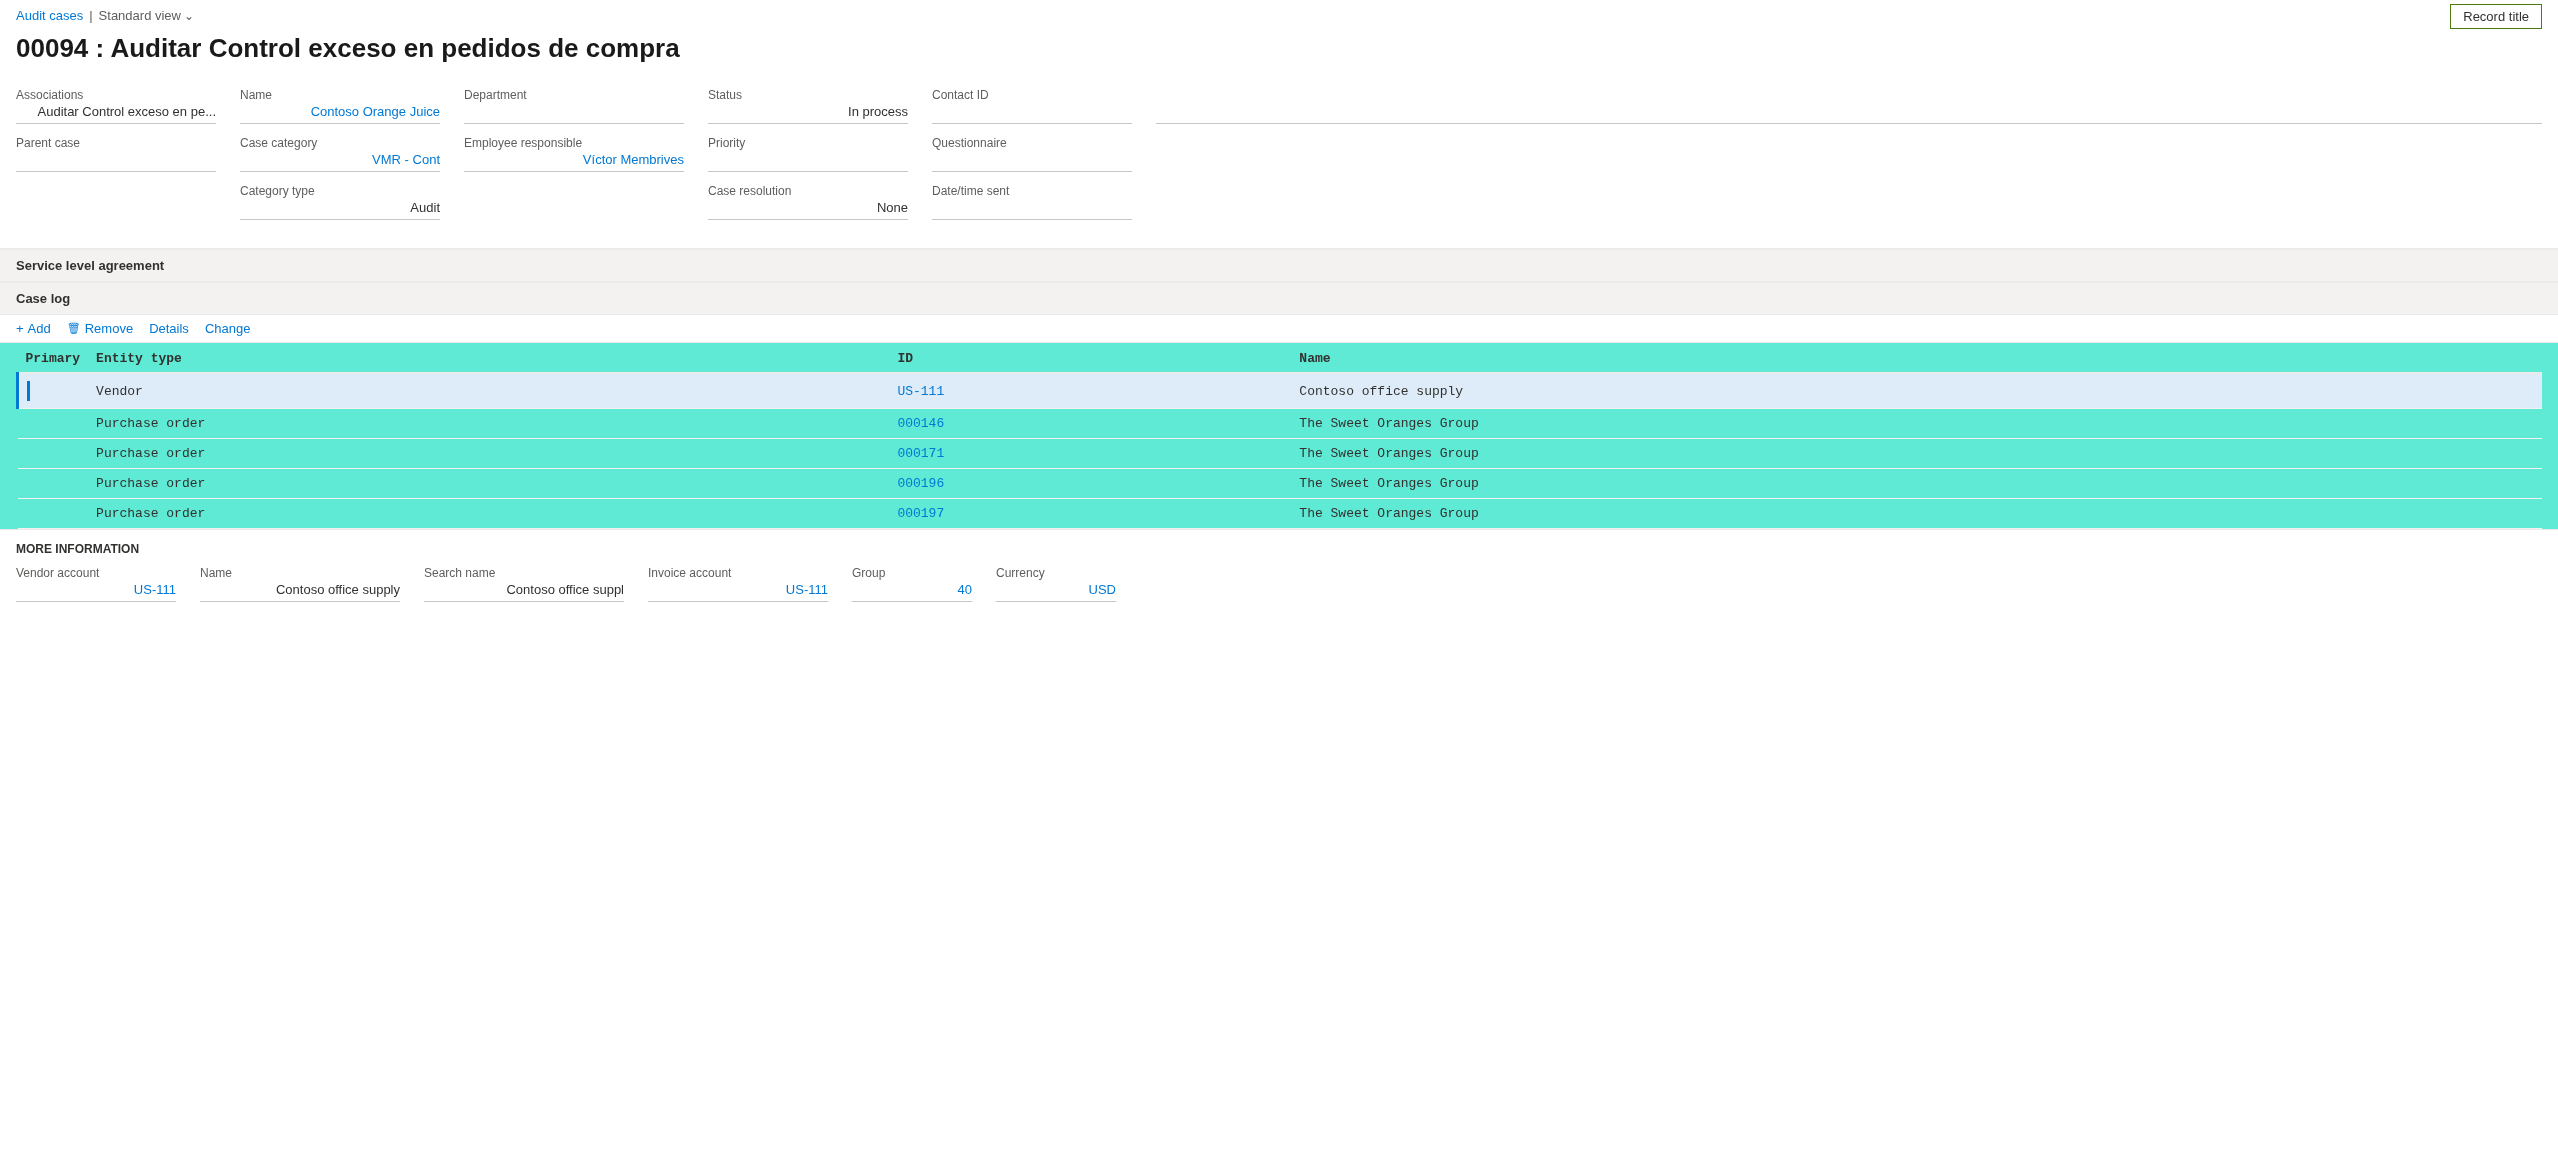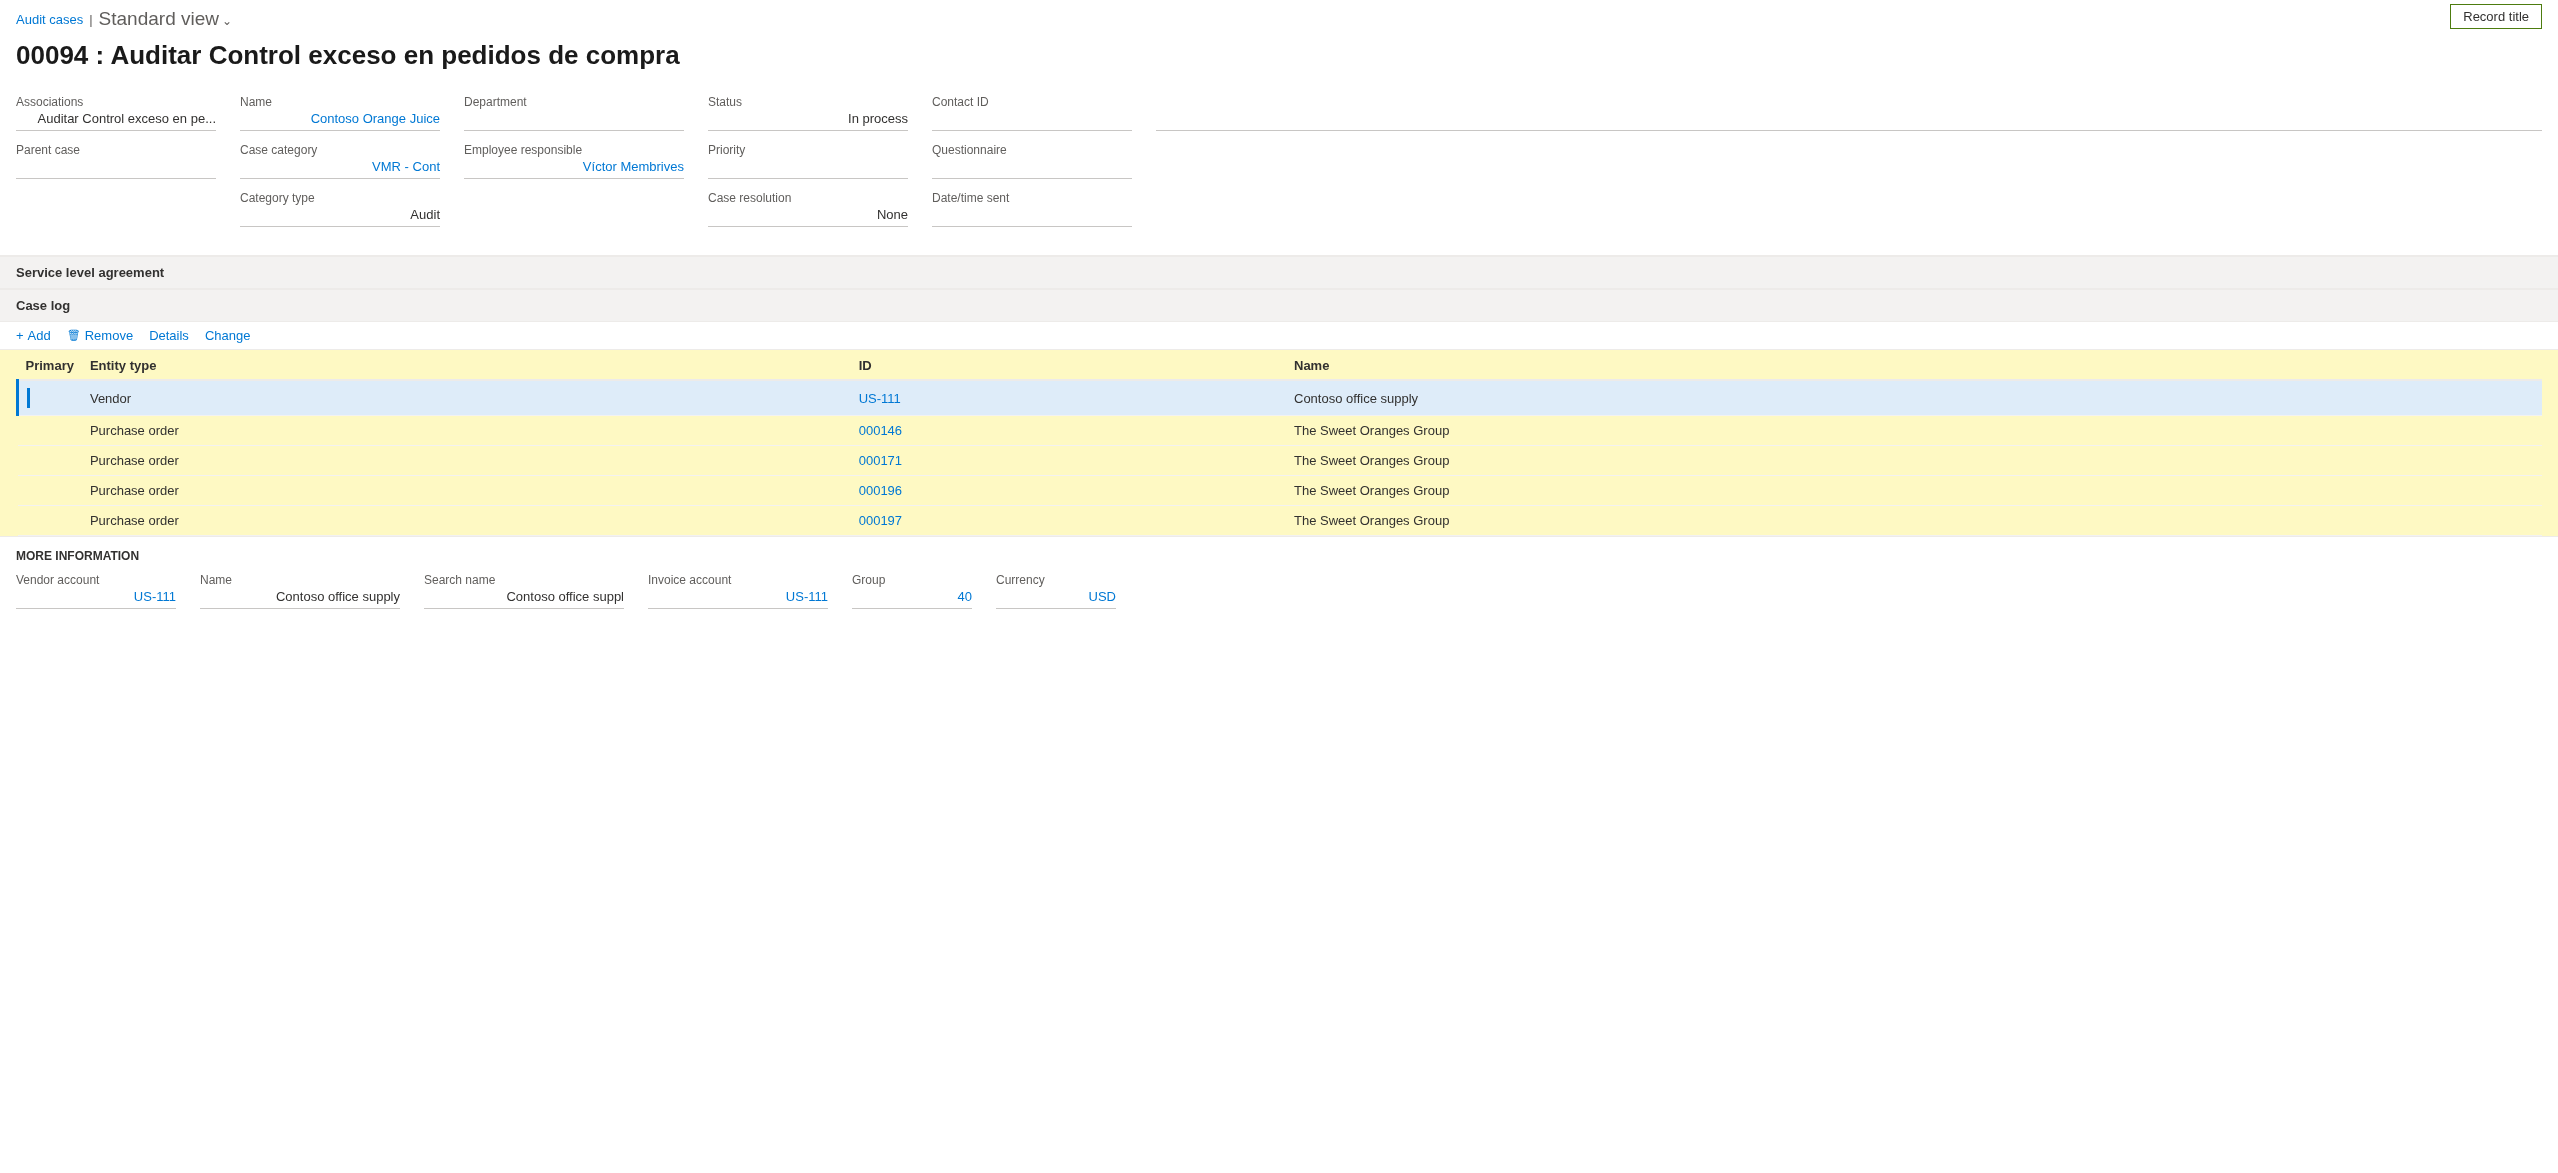--- a/index.html
+++ b/index.html
@@ -27,21 +27,21 @@
       text-decoration: none;
       font-size: 13px;
       cursor: pointer;
     }
     .breadcrumb-sep {
       color: #605e5c;
       font-size: 13px;
     }
     .breadcrumb-view {
       color: #605e5c;
-      font-size: 19px;
+      font-size: 13px;
       display: flex;
       align-items: flex-start;
       gap: 3px;
       cursor: pointer;
     }
     .record-title-box {
       position: absolute;
       right: 16px;
       top: 4px;
       border: 1px solid #4d7c0f;
@@ -122,22 +122,23 @@
       font-size: 13px;
       cursor: pointer;
       display: flex;
       align-items: center;
       gap: 4px;
       background: none;
       border: none;
       padding: 0;
     }
     .table-container {
-      background: #fef9c3;
+      background: #5eead4;
       padding: 0 16px;
+      font-family: Liberation Mono, monospace;
     }
     table {
       width: 100%;
       border-collapse: collapse;
       font-size: 13px;
     }
     thead tr {
       border-bottom: 2px solid #edebe9;
     }
     th {

